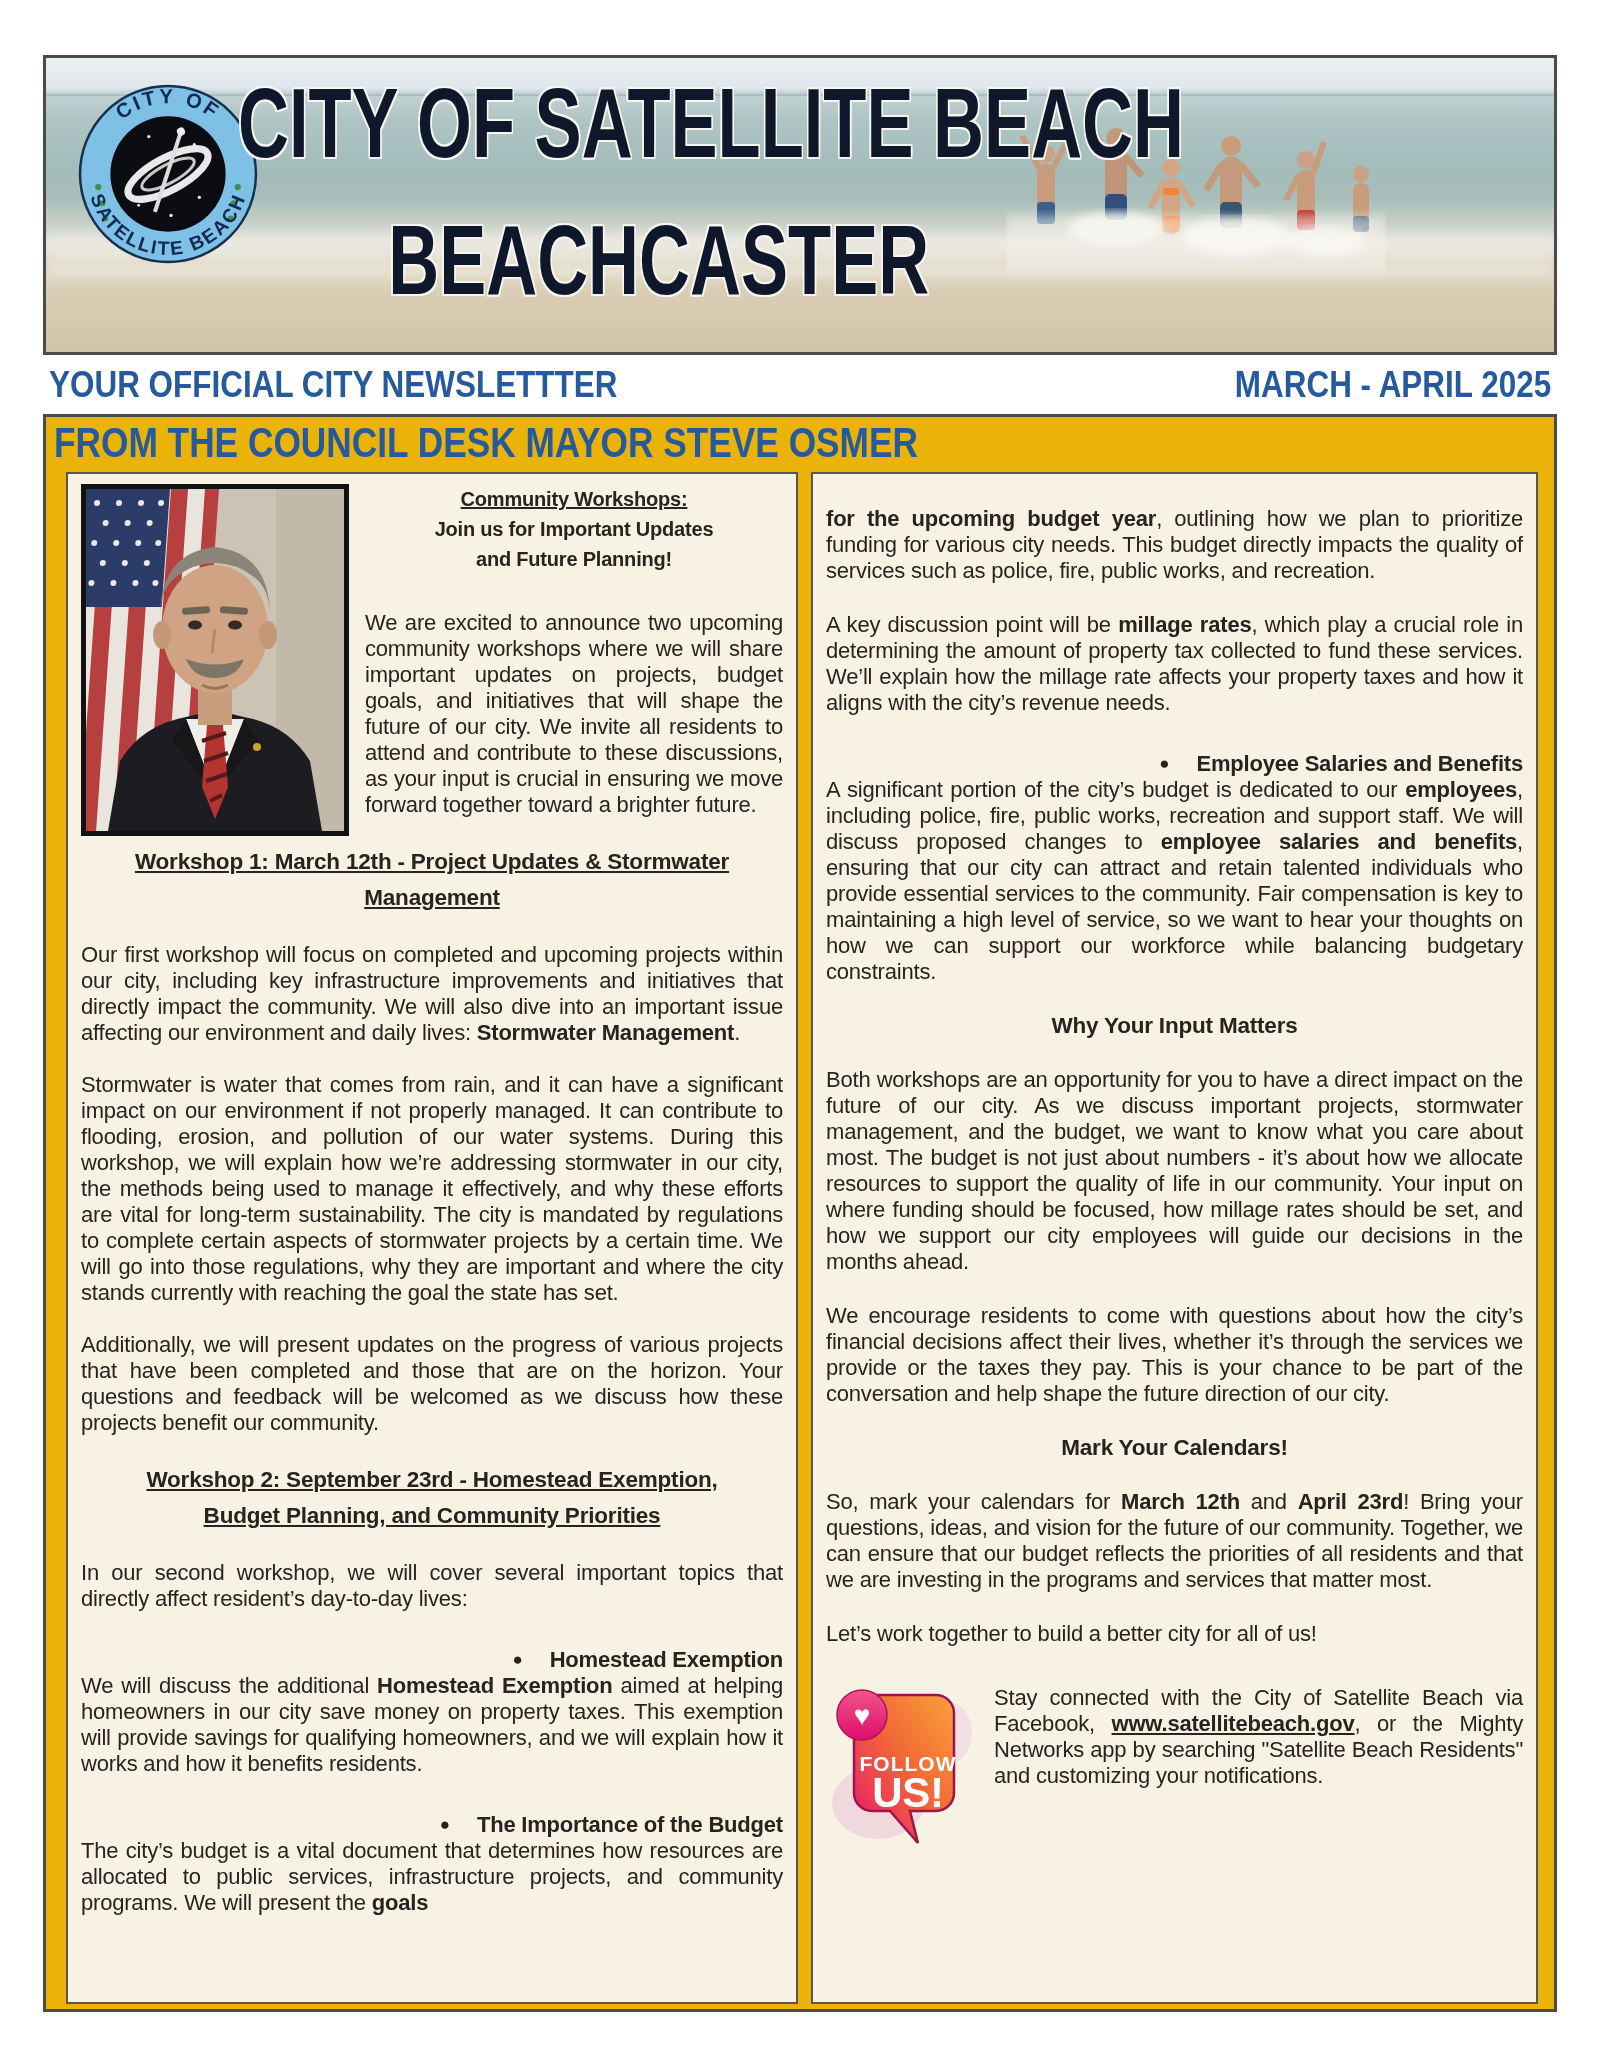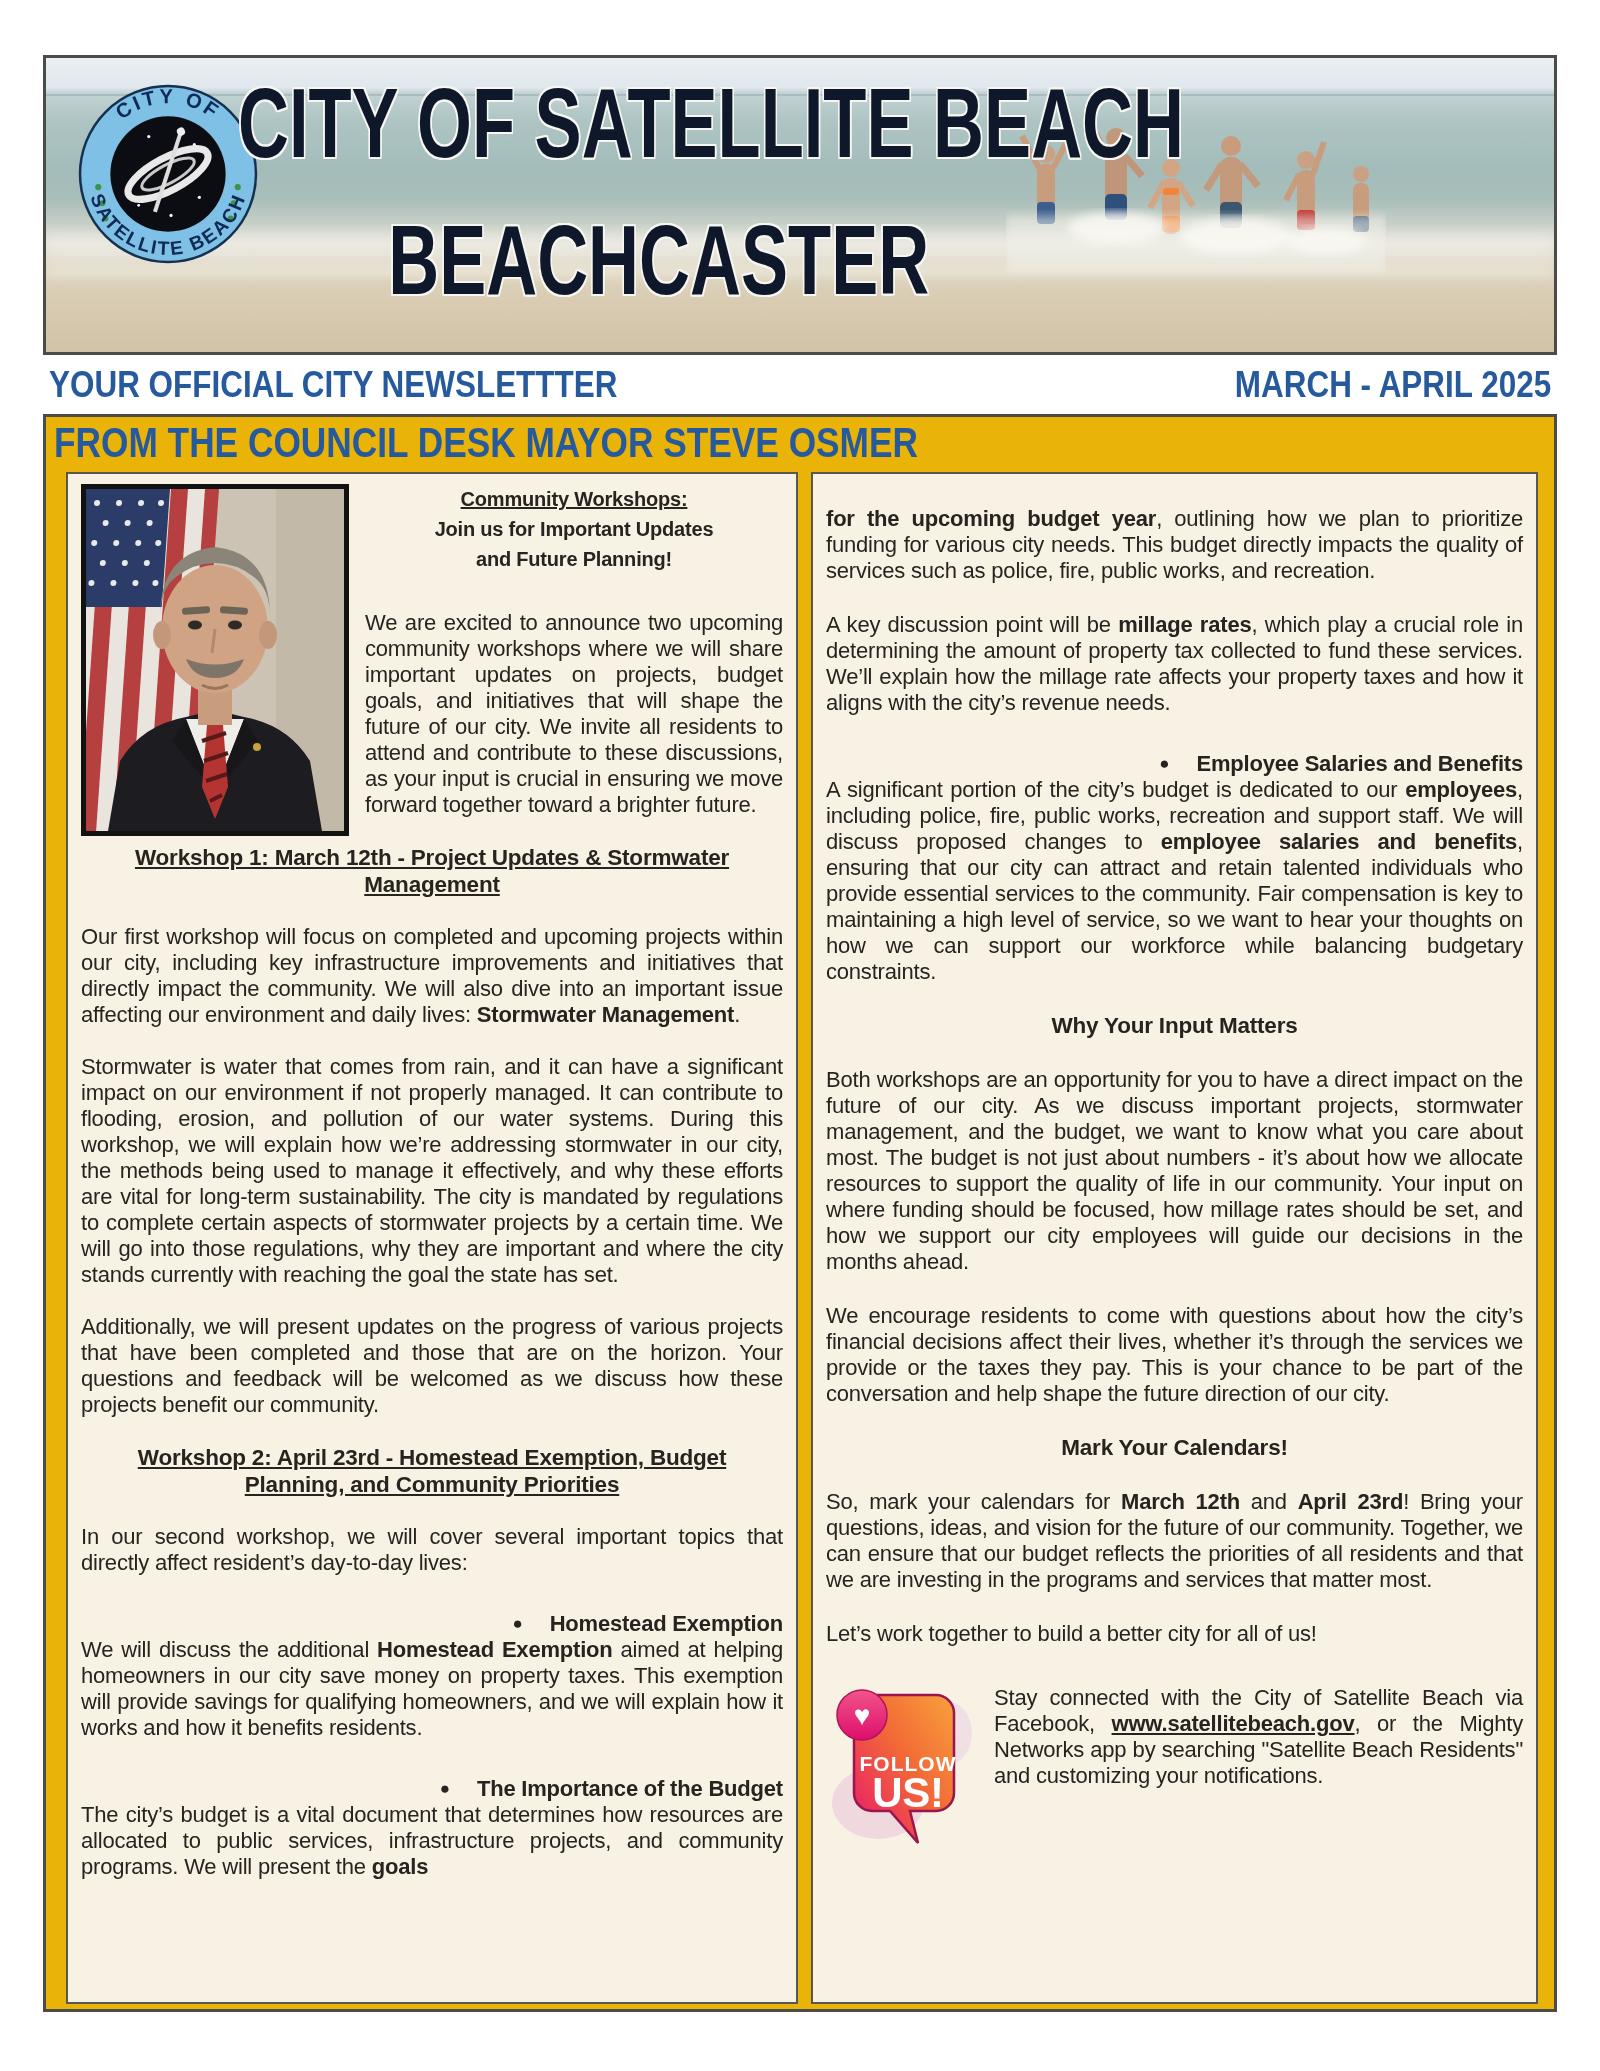--- a/index.html
+++ b/index.html
@@ -47,21 +47,21 @@
   .col p{margin:0 0 26px 0;}
   .col-right p{margin:0 0 28px 0;}
   .b{font-weight:bold;}
   .u{text-decoration:underline;}
 
   .photo{float:left;width:258px;height:342px;border:5px solid #121212;margin:0 16px 4px 0;background:#cdc3b4;}
   .photo svg{display:block;width:100%;height:100%;}
 
   .intro-head{text-align:center;font-weight:bold;font-size:20px;line-height:30px;margin:0 0 36px 0;}
   .ws-head{text-align:center;font-weight:bold;text-decoration:underline;font-size:22.5px;
-           line-height:27px;margin:12px 0 26px 0;padding:0 44px;}
+           line-height:36px;margin:12px 0 26px 0;padding:0 44px;}
   .subhead{font-weight:bold;font-size:22.5px;margin:0 0 28px 0;text-align:center;}
   .bullet{padding-left:46px;font-weight:bold;font-size:22px;text-align:right;margin-top:35px;}
   .dot{display:inline-block;margin-right:27px;font-size:17px;vertical-align:2px;}
 
   .follow-row{display:flex;gap:16px;margin-top:8px;align-items:flex-start;}
   .badge{width:152px;height:172px;flex:0 0 auto;}
   .follow-text{flex:1;margin:0 !important;padding-top:10px;}
 </style>
 </head>
 <body>
@@ -266,21 +266,21 @@
       </div>
 
       <p><span>We are excited to announce two upcoming community workshops where we will share important updates on projects, budget goals, and initiatives that will shape the future of our city. We invite all residents to attend and contribute to these discussions, as your input is crucial in ensuring we move forward together toward a brighter future.</span></p>
 
       <div class="ws-head">Workshop 1: March 12th - Project Updates &amp; Stormwater Management</div>
 
       <p><span>Our first workshop will focus on completed and upcoming projects within our city, including key infrastructure improvements and initiatives that directly impact the community. We will also dive into an important issue affecting our environment and daily lives: </span><span class="b">Stormwater Management</span><span>.</span></p>
       <p><span>Stormwater is water that comes from rain, and it can have a significant impact on our environment if not properly managed. It can contribute to flooding, erosion, and pollution of our water systems. During this workshop, we will explain how we’re addressing stormwater in our city, the methods being used to manage it effectively, and why these efforts are vital for long-term sustainability. The city is mandated by regulations to complete certain aspects of stormwater projects by a certain time. We will go into those regulations, why they are important and where the city stands currently with reaching the goal the state has set.</span></p>
       <p><span>Additionally, we will present updates on the progress of various projects that have been completed and those that are on the horizon. Your questions and feedback will be welcomed as we discuss how these projects benefit our community.</span></p>
 
-      <div class="ws-head">Workshop 2: April 23rd - Homestead Exemption, Budget Planning, and Community Priorities</div>
+      <div class="ws-head">Workshop 2: September 23rd - Homestead Exemption, Budget Planning, and Community Priorities</div>
 
       <p><span>In our second workshop, we will cover several important topics that directly affect resident’s day-to-day lives:</span></p>
 
       <div class="bullet">
         <span class="dot">●</span><span class="b">Homestead Exemption</span>
       </div>
       <p><span>We will discuss the additional </span><span class="b">Homestead Exemption</span><span> aimed at helping homeowners in our city save money on property taxes. This exemption will provide savings for qualifying homeowners, and we will explain how it works and how it benefits residents.</span></p>
 
       <div class="bullet">
         <span class="dot">●</span><span class="b">The Importance of the Budget</span>

